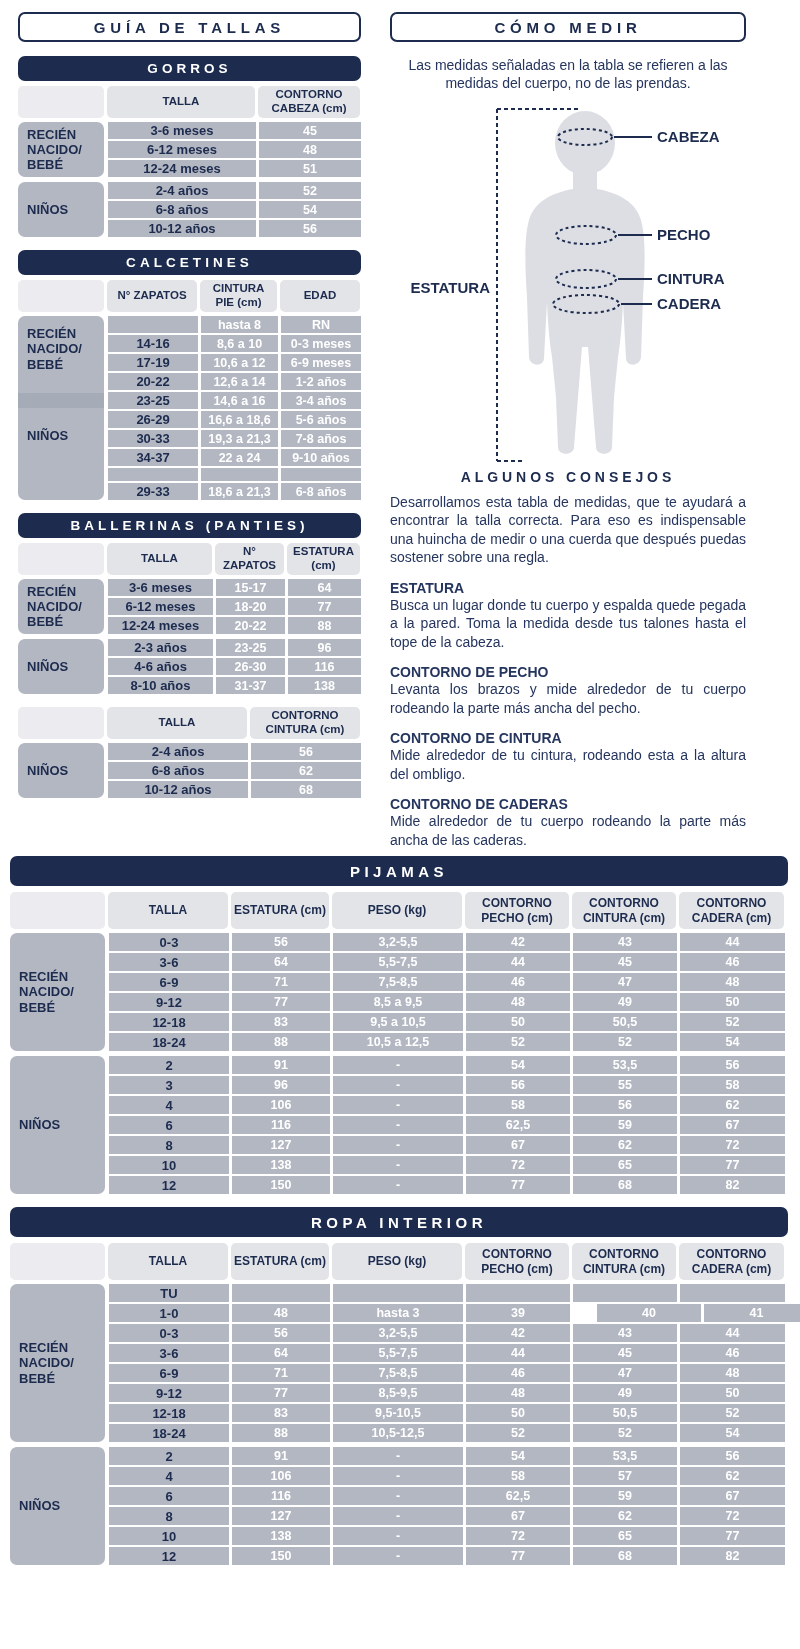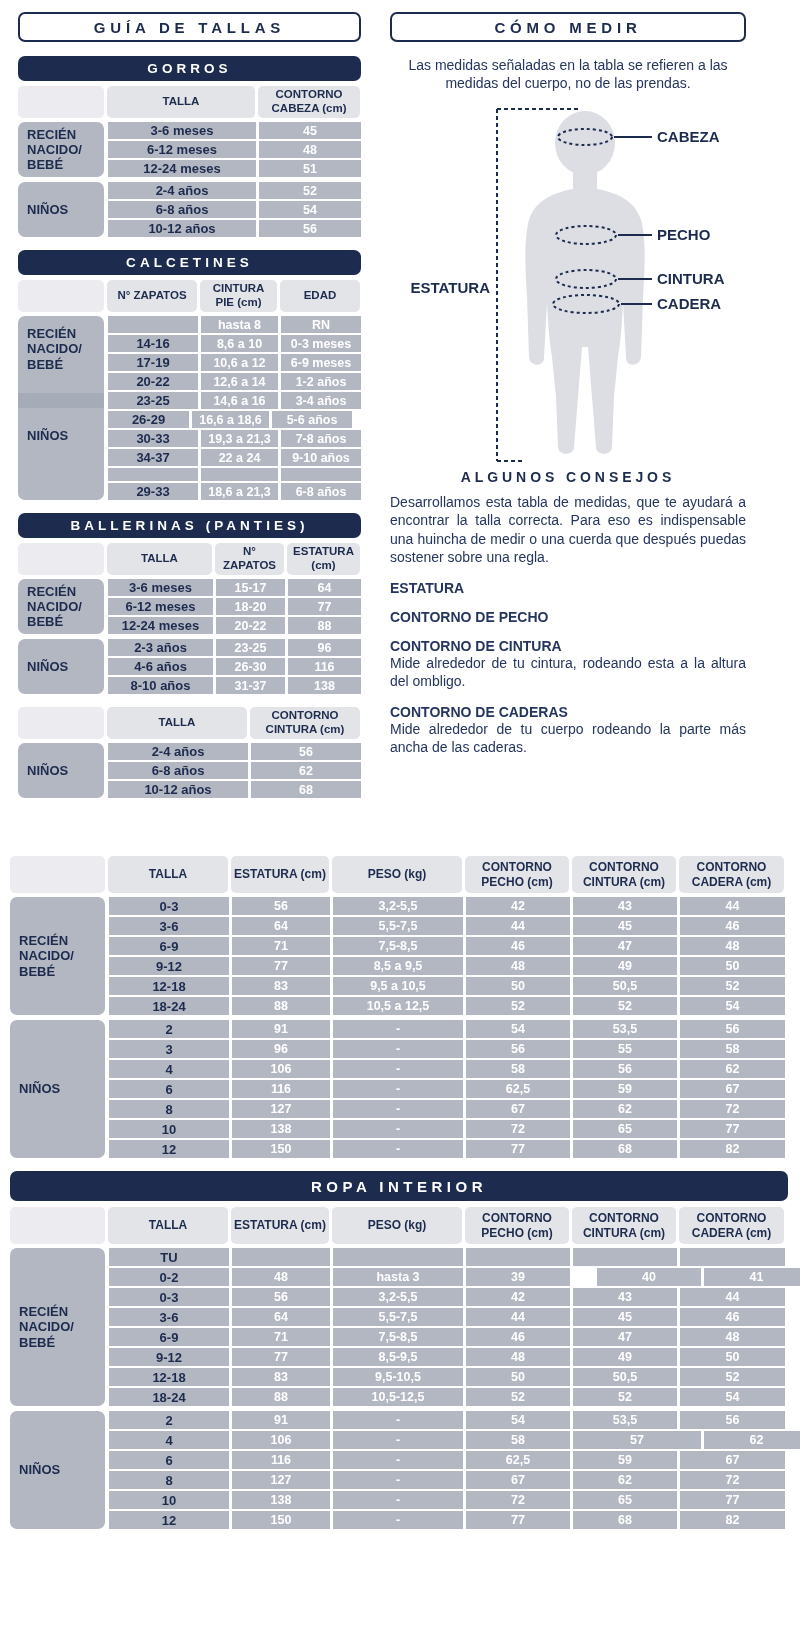--- a/index.html
+++ b/index.html
@@ -182,21 +182,21 @@
               <div class="t-cell c-first" style="width: 90px;">20-22</div>
               <div class="t-cell c-val" style="width: 77px;">12,6 a 14</div>
               <div class="t-cell c-val" style="width: 80px;">1-2 años</div>
             </div>
             <div class="t-row">
               <div class="t-cell c-first" style="width: 90px;">23-25</div>
               <div class="t-cell c-val" style="width: 77px;">14,6 a 16</div>
               <div class="t-cell c-val" style="width: 80px;">3-4 años</div>
             </div>
             <div class="t-row">
-              <div class="t-cell c-first" style="width: 81px;">26-29</div>
+              <div class="t-cell c-first" style="width: 90px;">26-29</div>
               <div class="t-cell c-val" style="width: 77px;">16,6 a 18,6</div>
               <div class="t-cell c-val" style="width: 80px;">5-6 años</div>
             </div>
             <div class="t-row">
               <div class="t-cell c-first" style="width: 90px;">30-33</div>
               <div class="t-cell c-val" style="width: 77px;">19,3 a 21,3</div>
               <div class="t-cell c-val" style="width: 80px;">7-8 años</div>
             </div>
             <div class="t-row">
               <div class="t-cell c-first" style="width: 90px;">34-37</div>
@@ -342,32 +342,37 @@
     <text class="svg-label" x="267" y="143">PECHO</text>
     <text class="svg-label" x="267" y="187">CINTURA</text>
     <text class="svg-label" x="267" y="212">CADERA</text>
     <text class="svg-label" x="100" y="196" text-anchor="end">ESTATURA</text>
   </svg>
 
   <div class="consejos-title">ALGUNOS CONSEJOS</div>
   <p class="tip-text">Desarrollamos esta tabla de medidas, que te ayudará a encontrar la talla correcta. Para eso es indispensable una huincha de medir o una cuerda que después puedas sostener sobre una regla.</p>
 
   <div class="tip-title">ESTATURA</div>
+  <p class="tip-text">Busca un lugar donde tu cuerpo y espalda quede pegada a la pared. Toma la medida desde tus talones hasta el tope de la cabeza.</p>
 
   <div class="tip-title">CONTORNO DE PECHO</div>
+  <p class="tip-text">Levanta los brazos y mide alrededor de tu cuerpo rodeando la parte más ancha del pecho.</p>
 
   <div class="tip-title">CONTORNO DE CINTURA</div>
   <p class="tip-text">Mide alrededor de tu cintura, rodeando esta a la altura del ombligo.</p>
 
   <div class="tip-title">CONTORNO DE CADERAS</div>
   <p class="tip-text">Mide alrededor de tu cuerpo rodeando la parte más ancha de las caderas.</p>
 </div>
 
 <div class="bottom-col">
   <section>
+    <div class="bar">
+      <span>PIJAMAS</span>
+    </div>
     <div class="bigtable">
         <div class="t-hrow">
           <div class="t-hempty" style="width: 95px;"></div>
           <div class="t-hpill" style="width: 120px;">TALLA</div>
           <div class="t-hpill" style="width: 98px;">ESTATURA (cm)</div>
           <div class="t-hpill" style="width: 130px;">PESO (kg)</div>
           <div class="t-hpill" style="width: 104px;">CONTORNO PECHO (cm)</div>
           <div class="t-hpill" style="width: 104px;">CONTORNO CINTURA (cm)</div>
           <div class="t-hpill" style="width: 105px;">CONTORNO CADERA (cm)</div>
         </div>
@@ -513,21 +518,21 @@
           <div class="t-rows">
             <div class="t-row">
               <div class="t-cell c-first" style="width: 120px;">TU</div>
               <div class="t-cell c-val" style="width: 98px;"></div>
               <div class="t-cell c-val" style="width: 130px;"></div>
               <div class="t-cell c-val" style="width: 104px;"></div>
               <div class="t-cell c-val" style="width: 104px;"></div>
               <div class="t-cell c-val" style="width: 105px;"></div>
             </div>
             <div class="t-row">
-              <div class="t-cell c-first" style="width: 120px;">0-2</div>
+              <div class="t-cell c-first" style="width: 120px;">1-0</div>
               <div class="t-cell c-val" style="width: 98px;">48</div>
               <div class="t-cell c-val" style="width: 130px;">hasta 3</div>
               <div class="t-cell c-val" style="width: 104px;">39</div>
               <div class="t-cell c-val" style="width: 104px; margin-left: 24px;">40</div>
               <div class="t-cell c-val" style="width: 105px;">41</div>
             </div>
             <div class="t-row">
               <div class="t-cell c-first" style="width: 120px;">0-3</div>
               <div class="t-cell c-val" style="width: 98px;">56</div>
               <div class="t-cell c-val" style="width: 130px;">3,2-5,5</div>
@@ -588,21 +593,21 @@
               <div class="t-cell c-val" style="width: 130px;">-</div>
               <div class="t-cell c-val" style="width: 104px;">54</div>
               <div class="t-cell c-val" style="width: 104px;">53,5</div>
               <div class="t-cell c-val" style="width: 105px;">56</div>
             </div>
             <div class="t-row">
               <div class="t-cell c-first" style="width: 120px;">4</div>
               <div class="t-cell c-val" style="width: 98px;">106</div>
               <div class="t-cell c-val" style="width: 130px;">-</div>
               <div class="t-cell c-val" style="width: 104px;">58</div>
-              <div class="t-cell c-val" style="width: 128px; text-align: right;">57</div>
+              <div class="t-cell c-val" style="width: 104px; text-align: right;">57</div>
               <div class="t-cell c-val" style="width: 105px;">62</div>
             </div>
             <div class="t-row">
               <div class="t-cell c-first" style="width: 120px;">6</div>
               <div class="t-cell c-val" style="width: 98px;">116</div>
               <div class="t-cell c-val" style="width: 130px;">-</div>
               <div class="t-cell c-val" style="width: 104px;">62,5</div>
               <div class="t-cell c-val" style="width: 104px;">59</div>
               <div class="t-cell c-val" style="width: 105px;">67</div>
             </div>

